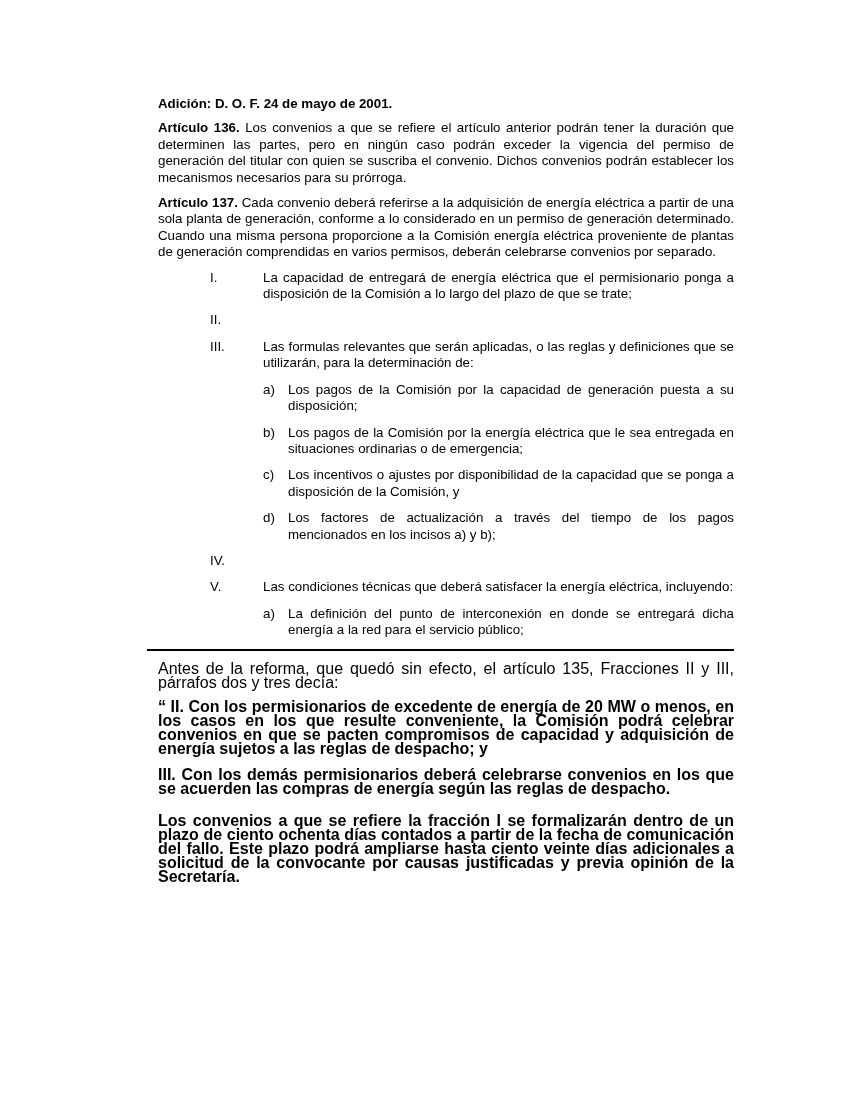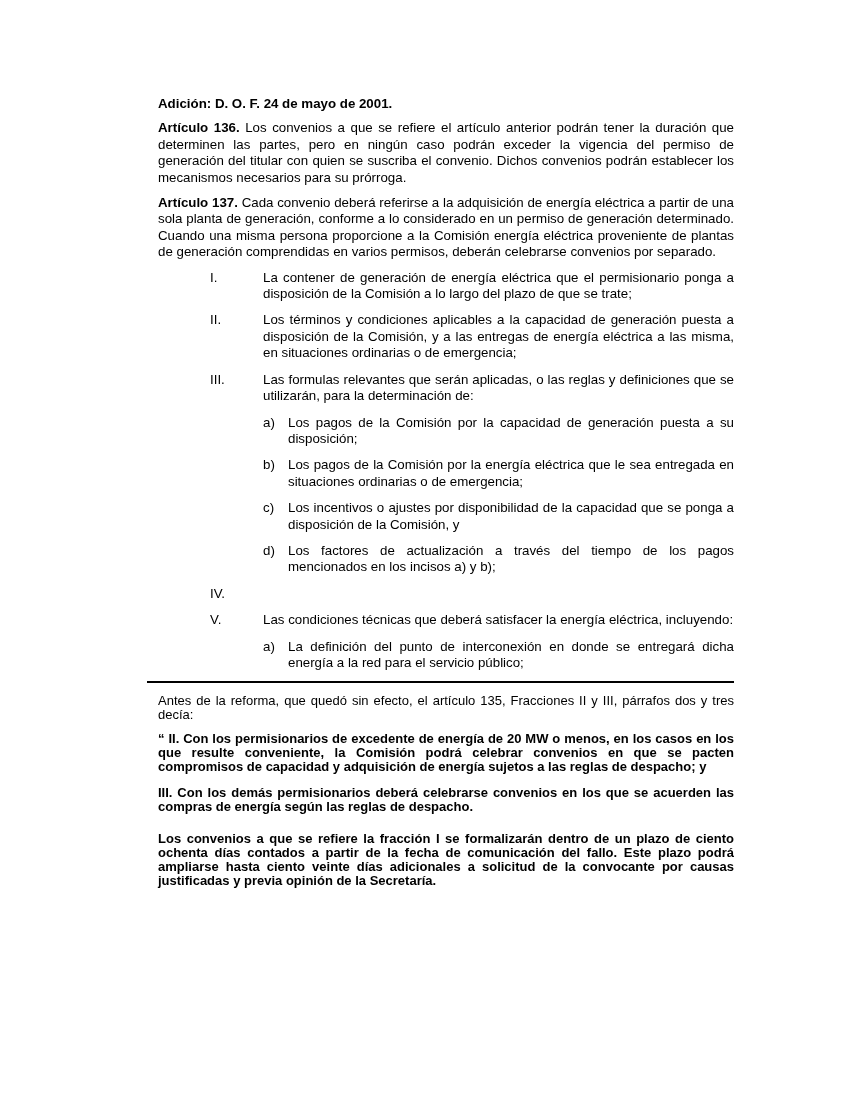--- a/index.html
+++ b/index.html
@@ -29,21 +29,21 @@
   .lead { font-weight: bold; }
 
   .frac { display: flex; margin: 0 0 10px 52px; }
   .frac-marker { width: 53px; flex: none; }
   .frac-text { flex: 1; text-align: justify; }
 
   .sub { display: flex; margin: 0 0 10px 105px; }
   .sub-marker { width: 25px; flex: none; }
   .sub-text { flex: 1; text-align: justify; }
 
-  .footnote { margin-top: 4px; font-size: 13px; line-height: 14px; }
+  .footnote { margin-top: 4px; font-size: 16px; line-height: 14px; }
   .fn-rule {
     border: 0;
     border-top: 2px solid #000000;
     width: 587px;
     margin-left: -11px;
     margin-bottom: 11px;
   }
   .footnote p { margin: 0 0 10px 0; text-align: justify; }
   .fn-quote { font-weight: bold; }
   .mb-12 { margin-bottom: 12px !important; }
@@ -58,26 +58,25 @@
 
     <p class="addition">Adición:  D. O. F. 24 de mayo de 2001.</p>
 
     <p class="para"><b class="lead">Artículo 136.</b> <span>Los convenios a que se refiere el artículo anterior podrán tener la duración que determinen las partes, pero en ningún caso podrán exceder la vigencia del permiso de generación del titular con quien se suscriba el convenio. Dichos convenios podrán establecer los mecanismos necesarios para su prórroga.</span></p>
 
     <p class="para"><b class="lead">Artículo 137.</b> <span>Cada convenio deberá referirse a la adquisición de energía eléctrica a partir de una sola planta de generación, conforme a lo considerado en un permiso de generación determinado. Cuando una misma persona proporcione a la Comisión energía eléctrica proveniente de plantas de generación comprendidas en varios permisos, deberán celebrarse convenios por separado.</span></p>
 
 
     <div class="frac">
       <span class="frac-marker">I.</span>
-      <span class="frac-text">La contener de generación de energía eléctrica que el permisionario ponga a disposición de la Comisión a lo largo del plazo de que se trate;</span>
+      <span class="frac-text">La capacidad de entregará de energía eléctrica que el permisionario ponga a disposición de la Comisión a lo largo del plazo de que se trate;</span>
     </div>
 
     <div class="frac">
       <span class="frac-marker">II.</span>
-      <span class="frac-text">Los términos y condiciones aplicables a la capacidad de generación puesta a disposición de la Comisión, y a las entregas de energía eléctrica a las misma, en situaciones ordinarias o de emergencia;</span>
     </div>
 
     <div class="frac">
       <span class="frac-marker">III.</span>
       <span class="frac-text">Las formulas relevantes que serán aplicadas, o las reglas y definiciones que se utilizarán, para la determinación de:</span>
     </div>
 
     <div class="sub">
       <span class="sub-marker">a)</span>
       <span class="sub-text">Los pagos de la Comisión por la capacidad de generación puesta a su disposición;</span>

